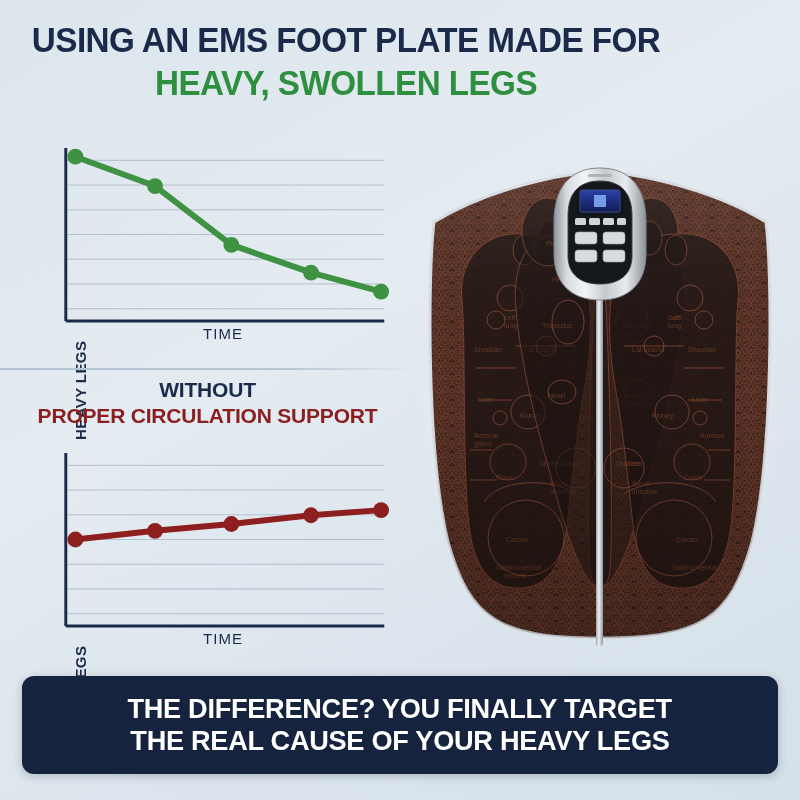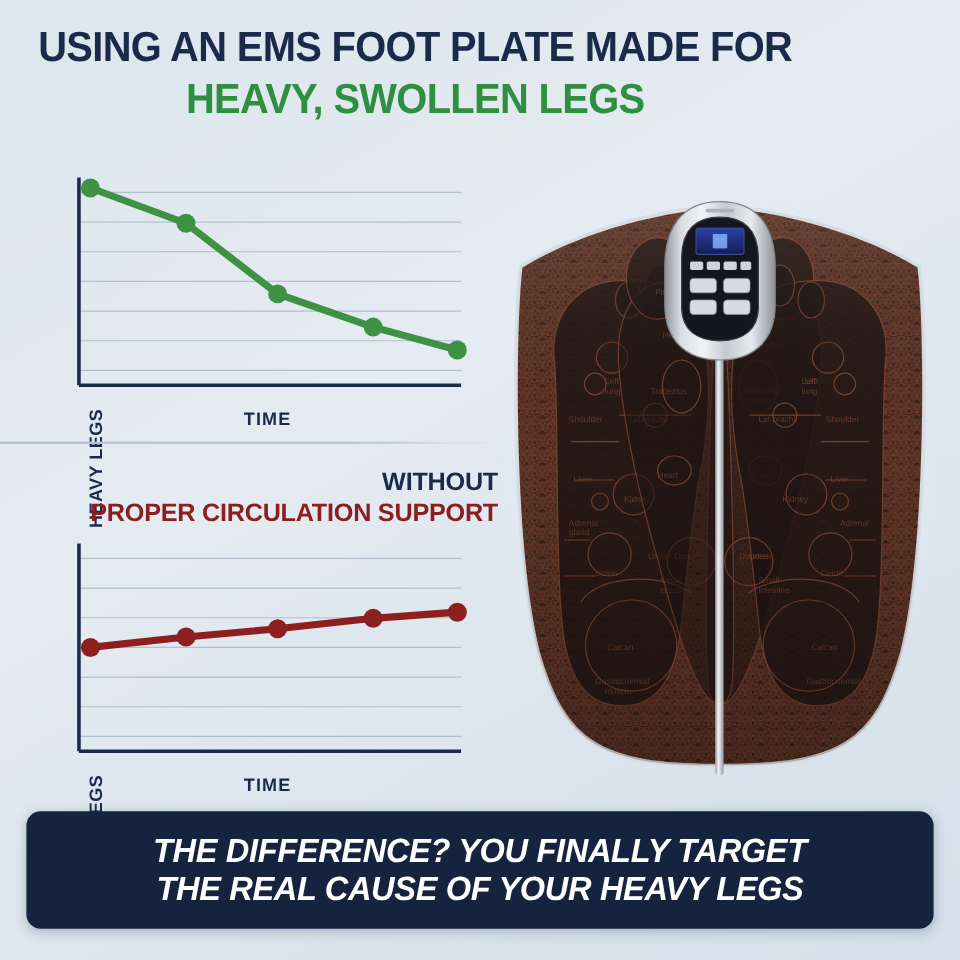--- a/index.html
+++ b/index.html
@@ -34,22 +34,22 @@
   }
 
   
   .chart{position:absolute;}
   .ylabel{
     position:absolute;color:#1b2a4a;font-weight:bold;font-size:15px;
     letter-spacing:.4px;white-space:nowrap;
     transform:rotate(-90deg);transform-origin:left top;
   }
   .xlabel{
-    position:absolute;color:#1b2a4a;font-weight:bold;font-size:15px;
-    letter-spacing:1px;text-align:center;margin-top:16px;
+    position:absolute;color:#1b2a4a;font-weight:normal;font-size:15px;
+    letter-spacing:1px;text-align:center;
   }
   .plot{position:absolute;}
   .plot svg{display:block;}
 
   
   .sub-title{
     position:absolute;left:0;width:415px;text-align:center;line-height:1.08;
   }
   .st-l1{display:block;color:#1b2a4a;font-weight:bold;font-size:21px;letter-spacing:-.2px;}
   .st-l2{display:block;color:#8b1f20;font-weight:bold;font-size:21px;letter-spacing:-.2px;margin-top:3px;}
@@ -63,21 +63,20 @@
     filter:blur(6px);
   }
   .product svg{position:absolute;left:0;top:0;}
 
   
   .banner{
     position:absolute;left:22px;top:676px;width:756px;height:98px;
     background:#16233f;border-radius:12px;
     display:flex;flex-direction:column;align-items:center;justify-content:center;
     box-shadow:0 2px 10px rgba(22,35,63,.25);
-    font-style:italic;
   }
   .bn-l1,.bn-l2{
     color:#ffffff;font-weight:bold;font-size:28px;letter-spacing:-.3px;
     line-height:1.16;white-space:nowrap;transform:scaleX(.97);
   }
 </style>
 </head>
 <body>
 
 <div id="stage">
@@ -106,21 +105,21 @@
           <circle cx="167.4" cy="98.0" r="8" fill="#3f9143"></circle>
           <circle cx="247.9" cy="126.0" r="8" fill="#3f9143"></circle>
           <circle cx="318.8" cy="145.3" r="8" fill="#3f9143"></circle>
         </svg>
       </div>
     <div class="xlabel" id="c1-xlabel" style="left:34px;top:185px;width:322px;">TIME</div>
   </div>
 
   <div class="divider"></div>
 
-  <div class="sub-title" style="top:391px;text-align:right;">
+  <div class="sub-title" style="top:379px;">
     <span class="st-l1">WITHOUT</span>
     <span class="st-l2">PROPER CIRCULATION SUPPORT</span>
   </div>
 
   <div class="chart" id="chart2" style="left:28px;top:445px;width:380px;height:215px;">
     <div class="ylabel" id="c2-ylabel" style="left:44px;top:300px;">HEAVY LEGS</div>
     <div class="plot" id="c2-plot" style="left:34px;top:5px;">
         <svg width="332" height="181" viewBox="-2 -3 332 183">
           <line x1="0" y1="12.5" x2="322" y2="12.5" stroke="#aab8c6" stroke-width="1" opacity=".85"></line>
           <line x1="0" y1="37.5" x2="322" y2="37.5" stroke="#aab8c6" stroke-width="1" opacity=".85"></line>

